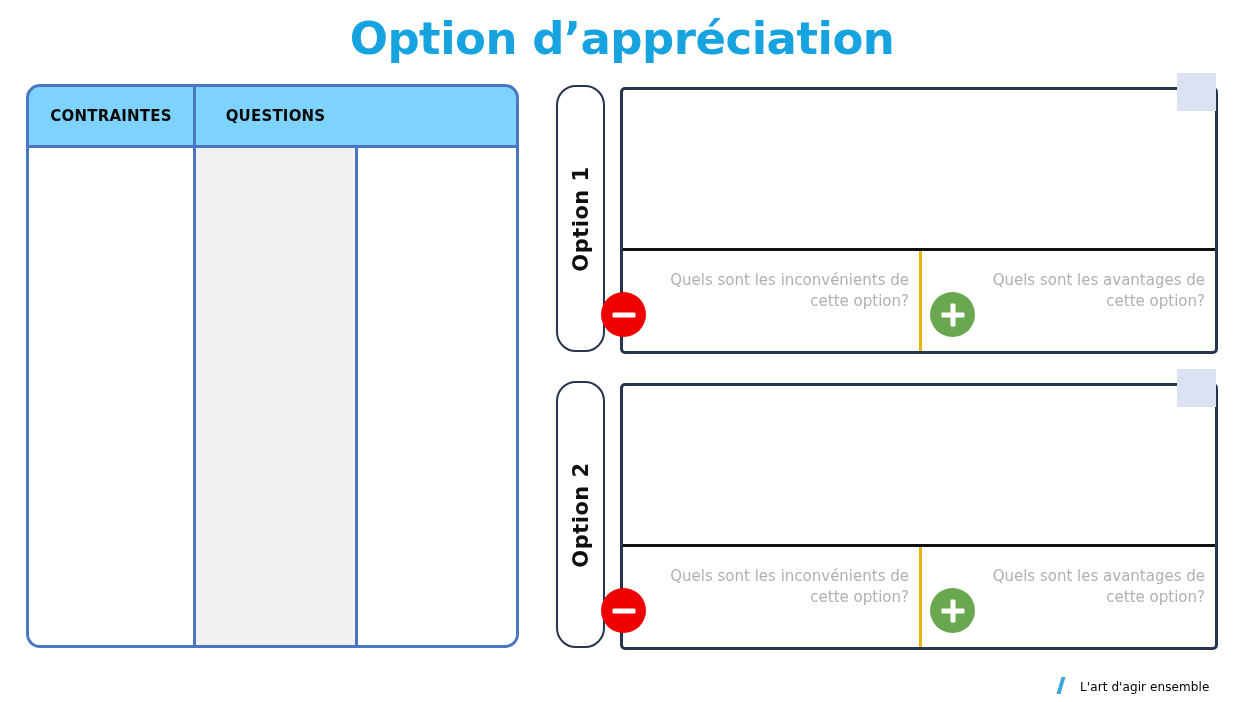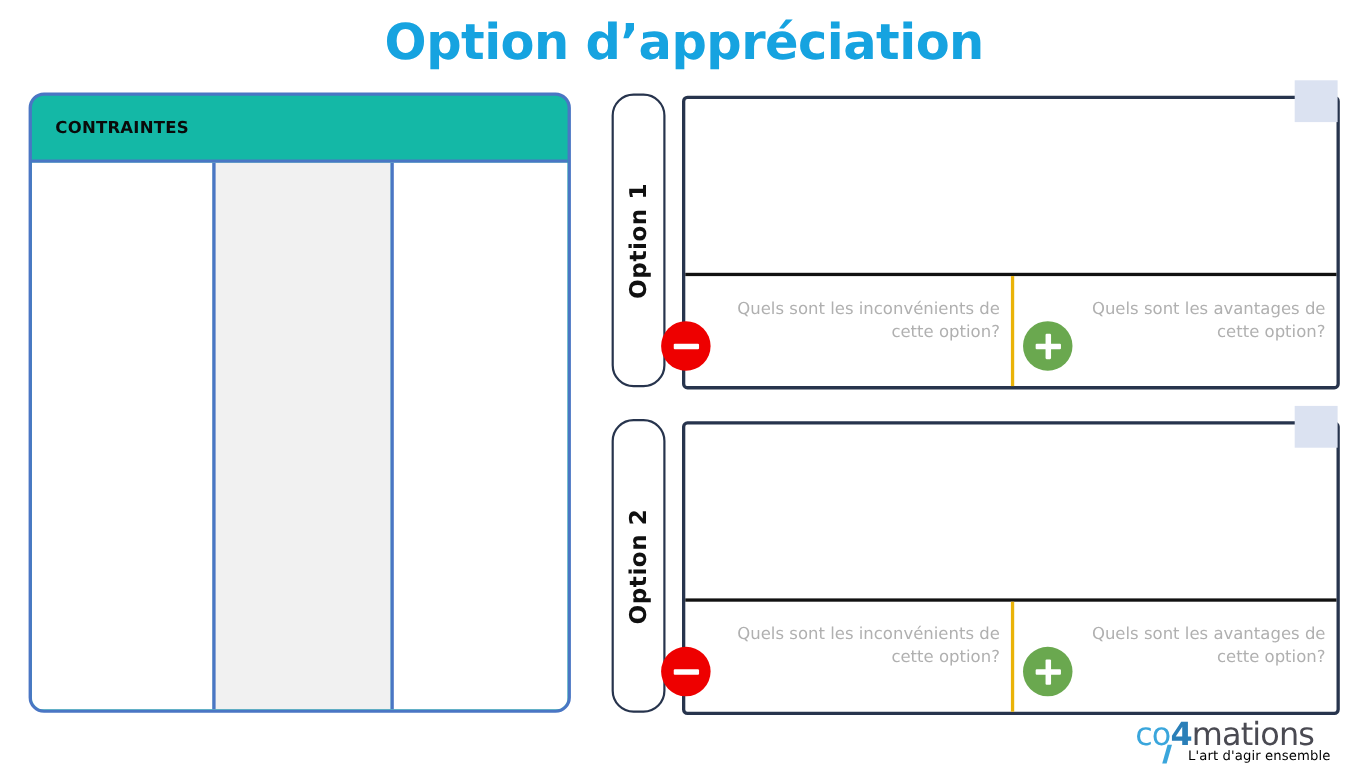--- a/index.html
+++ b/index.html
@@ -35,21 +35,21 @@
   
   .matrix-table {
     position: absolute;
     left: 26px;
     top: 84px;
     width: 493px;
     height: 564px;
     box-sizing: border-box;
     border: 3px solid #4a76c4;
     border-radius: 14px;
-    background: #14b8a6;
+    background: #7dd3fc;
     display: flex;
     flex-direction: column;
     overflow: hidden;
   }
   .table-head {
     display: flex;
     height: 58px;
     flex: 0 0 58px;
     border-bottom: 3px solid #4a76c4;
   }
@@ -250,20 +250,21 @@
   }
 </style>
 </head>
 <body>
 
 <div class="page-title">Option d’appréciation</div>
 
 <div class="matrix-table">
   <div class="table-head">
     <div class="hcell col-1">CONTRAINTES</div>
+    <div class="hcell col-2">QUESTIONS</div>
   </div>
   <div class="table-body">
     <div class="bcell col-1"></div>
     <div class="bcell col-2 shaded"></div>
     <div class="bcell col-3"></div>
   </div>
 </div>
 
 <div class="option-block opt1">
   <div class="option-tab">
@@ -309,18 +310,15 @@
           <span class="bar-h"></span>
           <span class="bar-v"></span>
         </div>
       </div>
     </div>
   </div>
   <div class="corner-square"></div>
 </div>
 
 <div class="logo">
-  <div class="logo-word">
-    <span class="logo-co">co</span><span class="logo-four">4</span><span class="logo-mations">mations</span>
-  </div>
   <div class="logo-slash"></div>
   <div class="logo-tagline">L'art d'agir ensemble</div>
 </div>
 
 </body></html>

